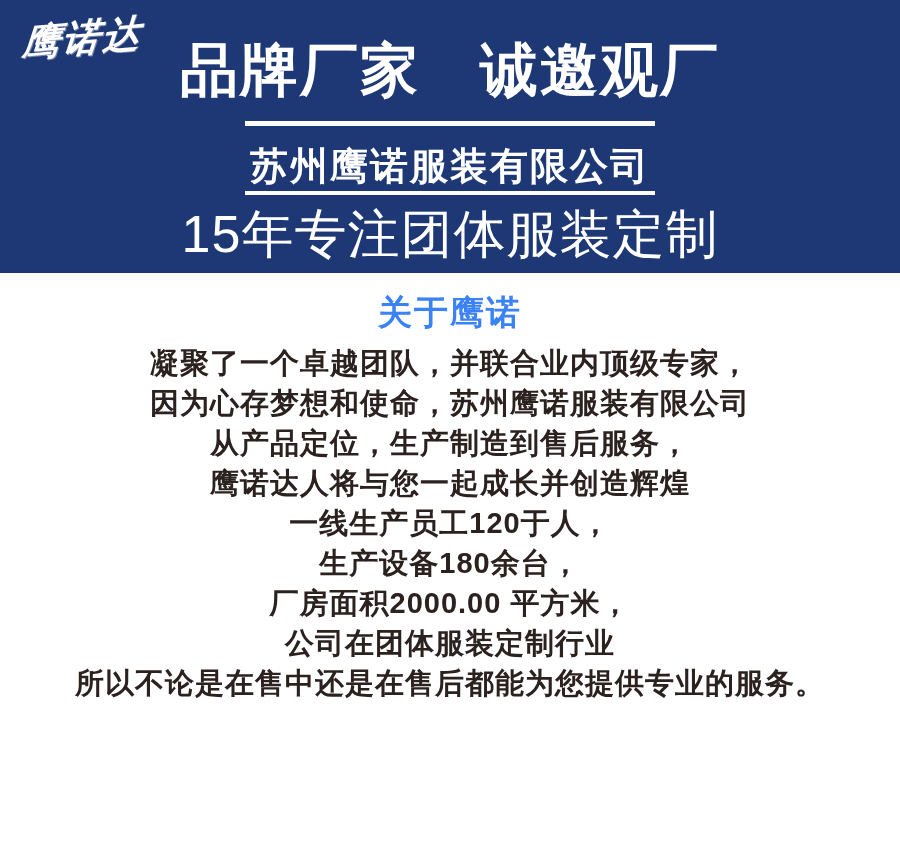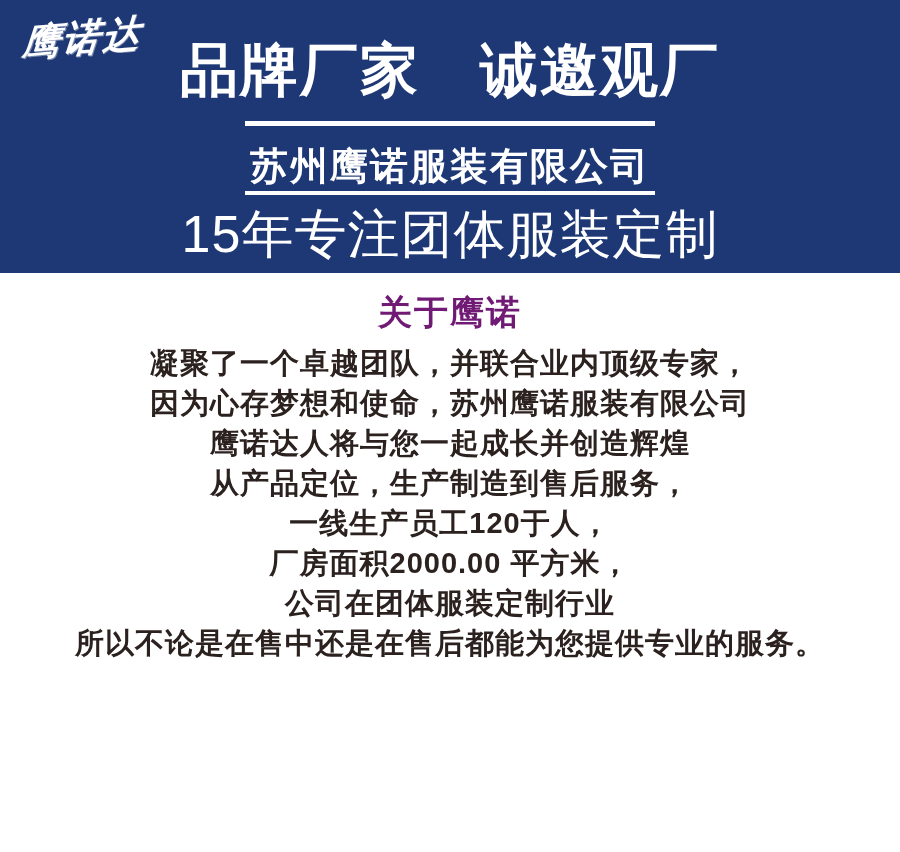--- a/index.html
+++ b/index.html
@@ -80,21 +80,21 @@
   .about {
     width: 900px;
     text-align: center;
     color: #2b211e;
   }
   .about-heading {
     margin: 19px 0 0 0;
     font-size: 34px;
     font-weight: bold;
     line-height: 40px;
-    color: #701a75;
+    color: #3b82f6;
     letter-spacing: 2px;
   }
   .about-line {
     margin: 0;
     font-size: 29px;
     line-height: 40px;
     font-weight: bold;
     letter-spacing: 1px;
     white-space: nowrap;
   }
@@ -114,22 +114,23 @@
     <div class="company">苏州鹰诺服装有限公司</div>
     <div class="rule rule2"></div>
     <div class="banner-subtitle">15年专注团体服装定制</div>
   </header>
 
   <main class="about">
     <h2 class="about-heading">关于鹰诺</h2>
     <div class="about-lines">
       <p class="about-line">凝聚了一个卓越团队，并联合业内顶级专家，</p>
       <p class="about-line">因为心存梦想和使命，苏州鹰诺服装有限公司</p>
+      <p class="about-line">从产品定位，生产制造到售后服务，</p>
       <p class="about-line">鹰诺达人将与您一起成长并创造辉煌</p>
-      <p class="about-line">从产品定位，生产制造到售后服务，</p>
       <p class="about-line">一线生产员工120于人，</p>
+      <p class="about-line">生产设备180余台，</p>
       <p class="about-line">厂房面积2000.00 平方米，</p>
       <p class="about-line">公司在团体服装定制行业</p>
       <p class="about-line">所以不论是在售中还是在售后都能为您提供专业的服务。</p>
     </div>
   </main>
 
 </div>
 
 </body></html>

